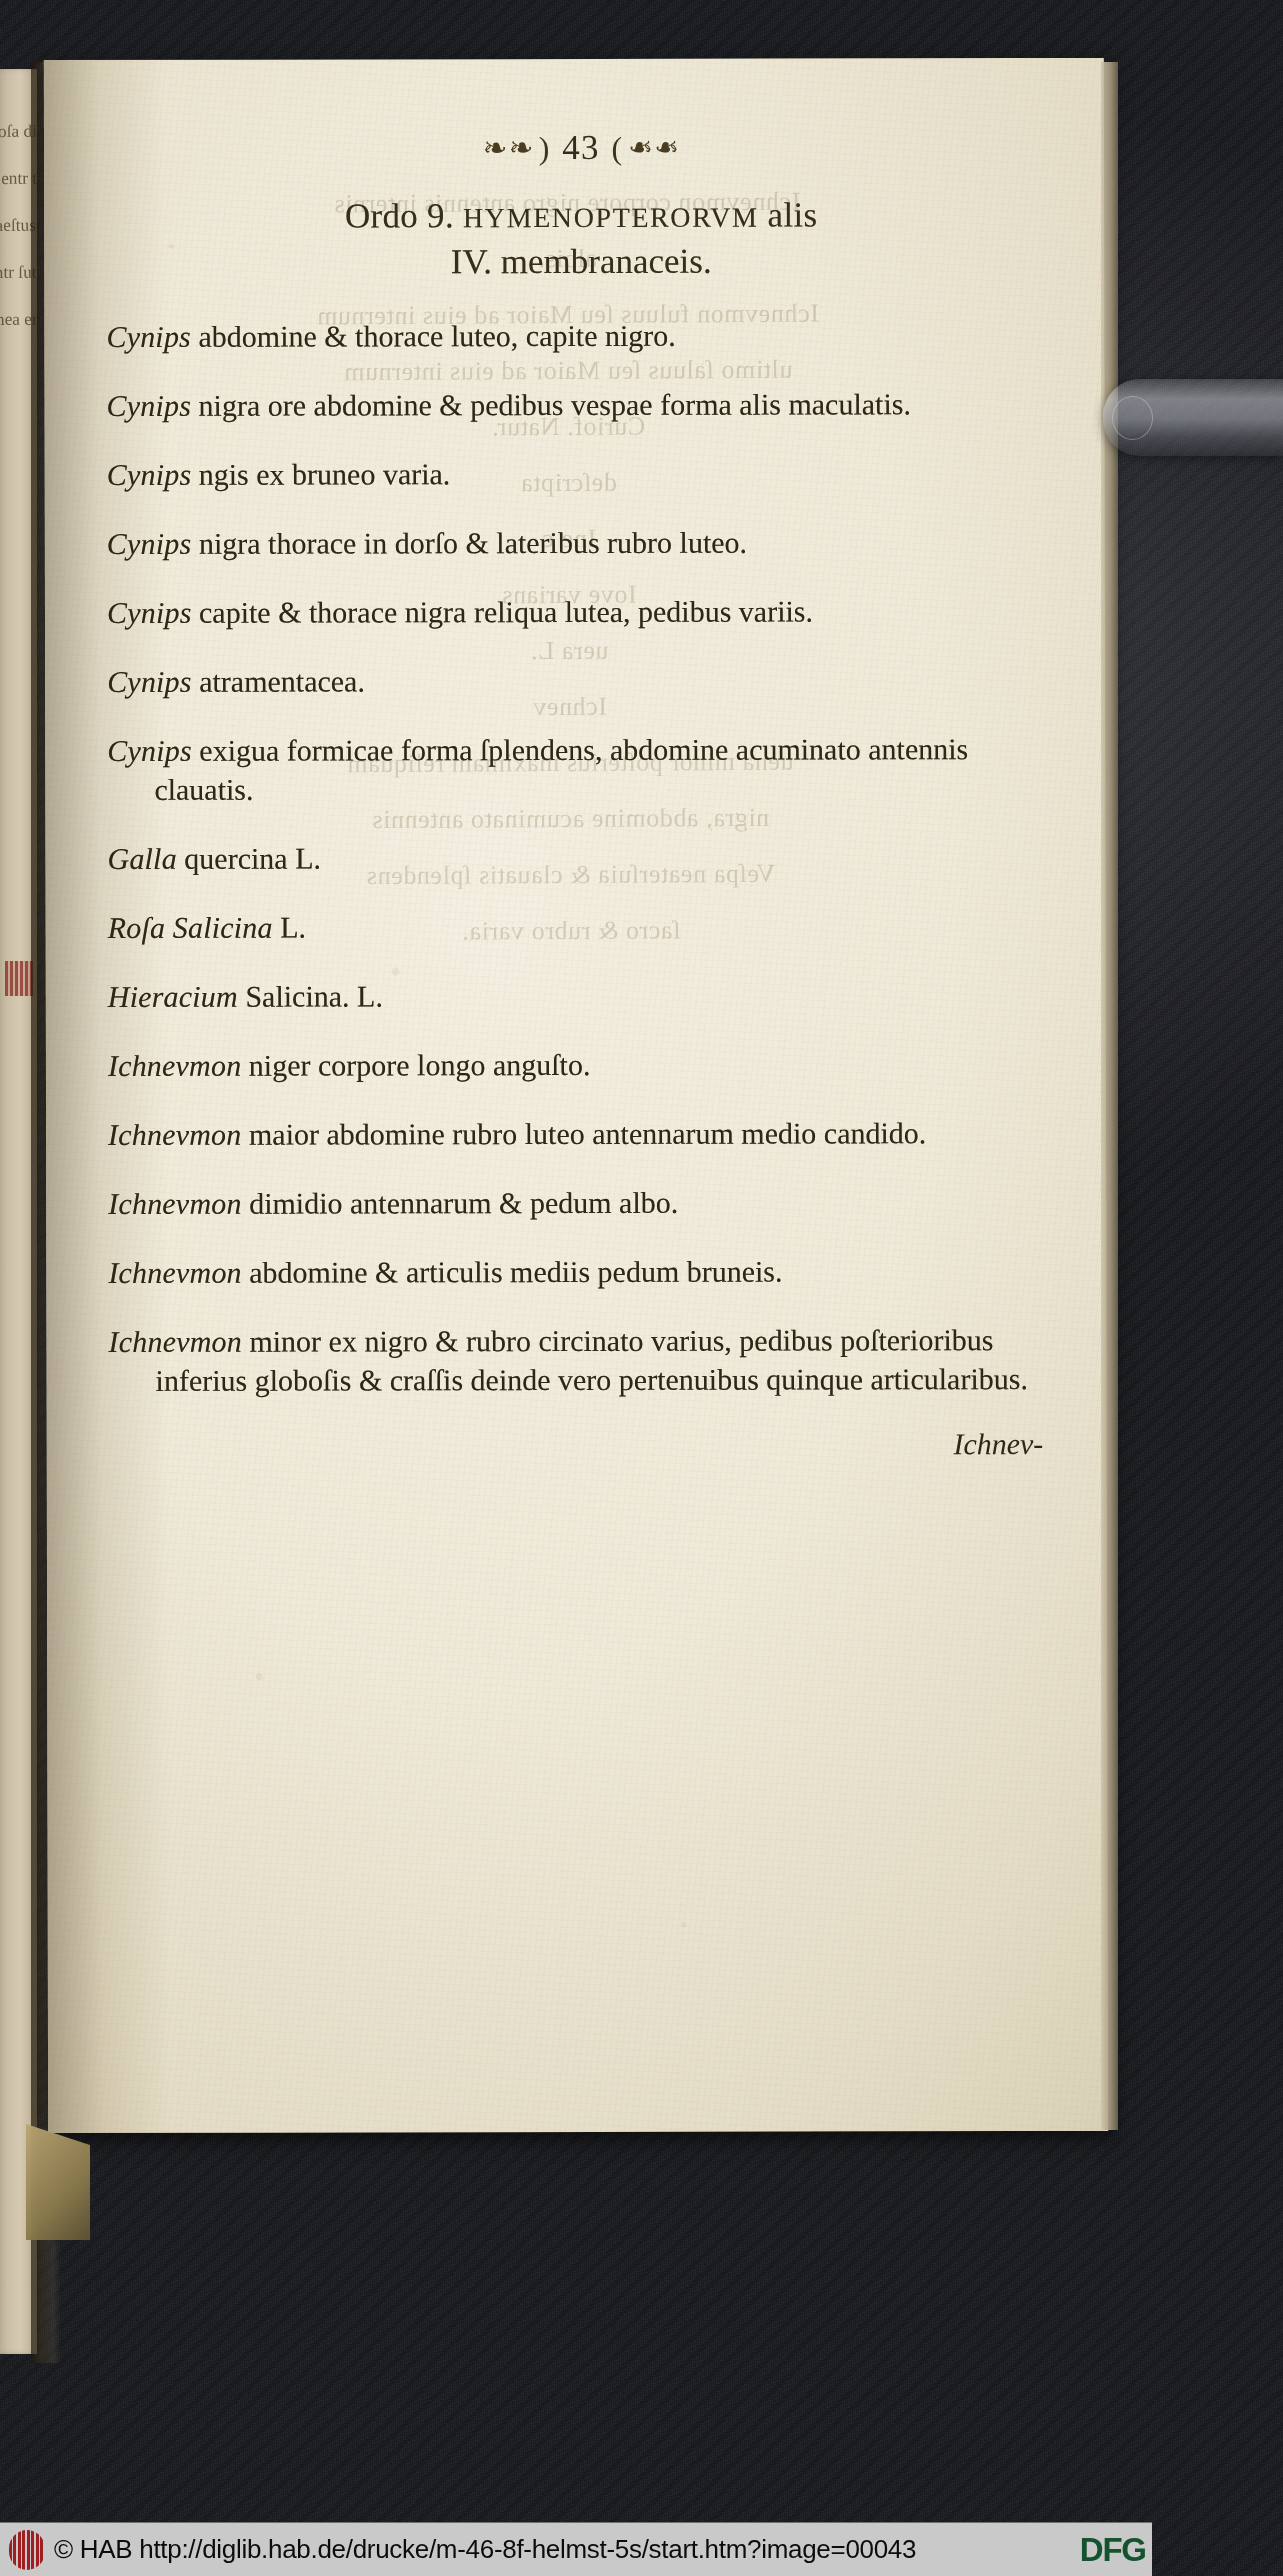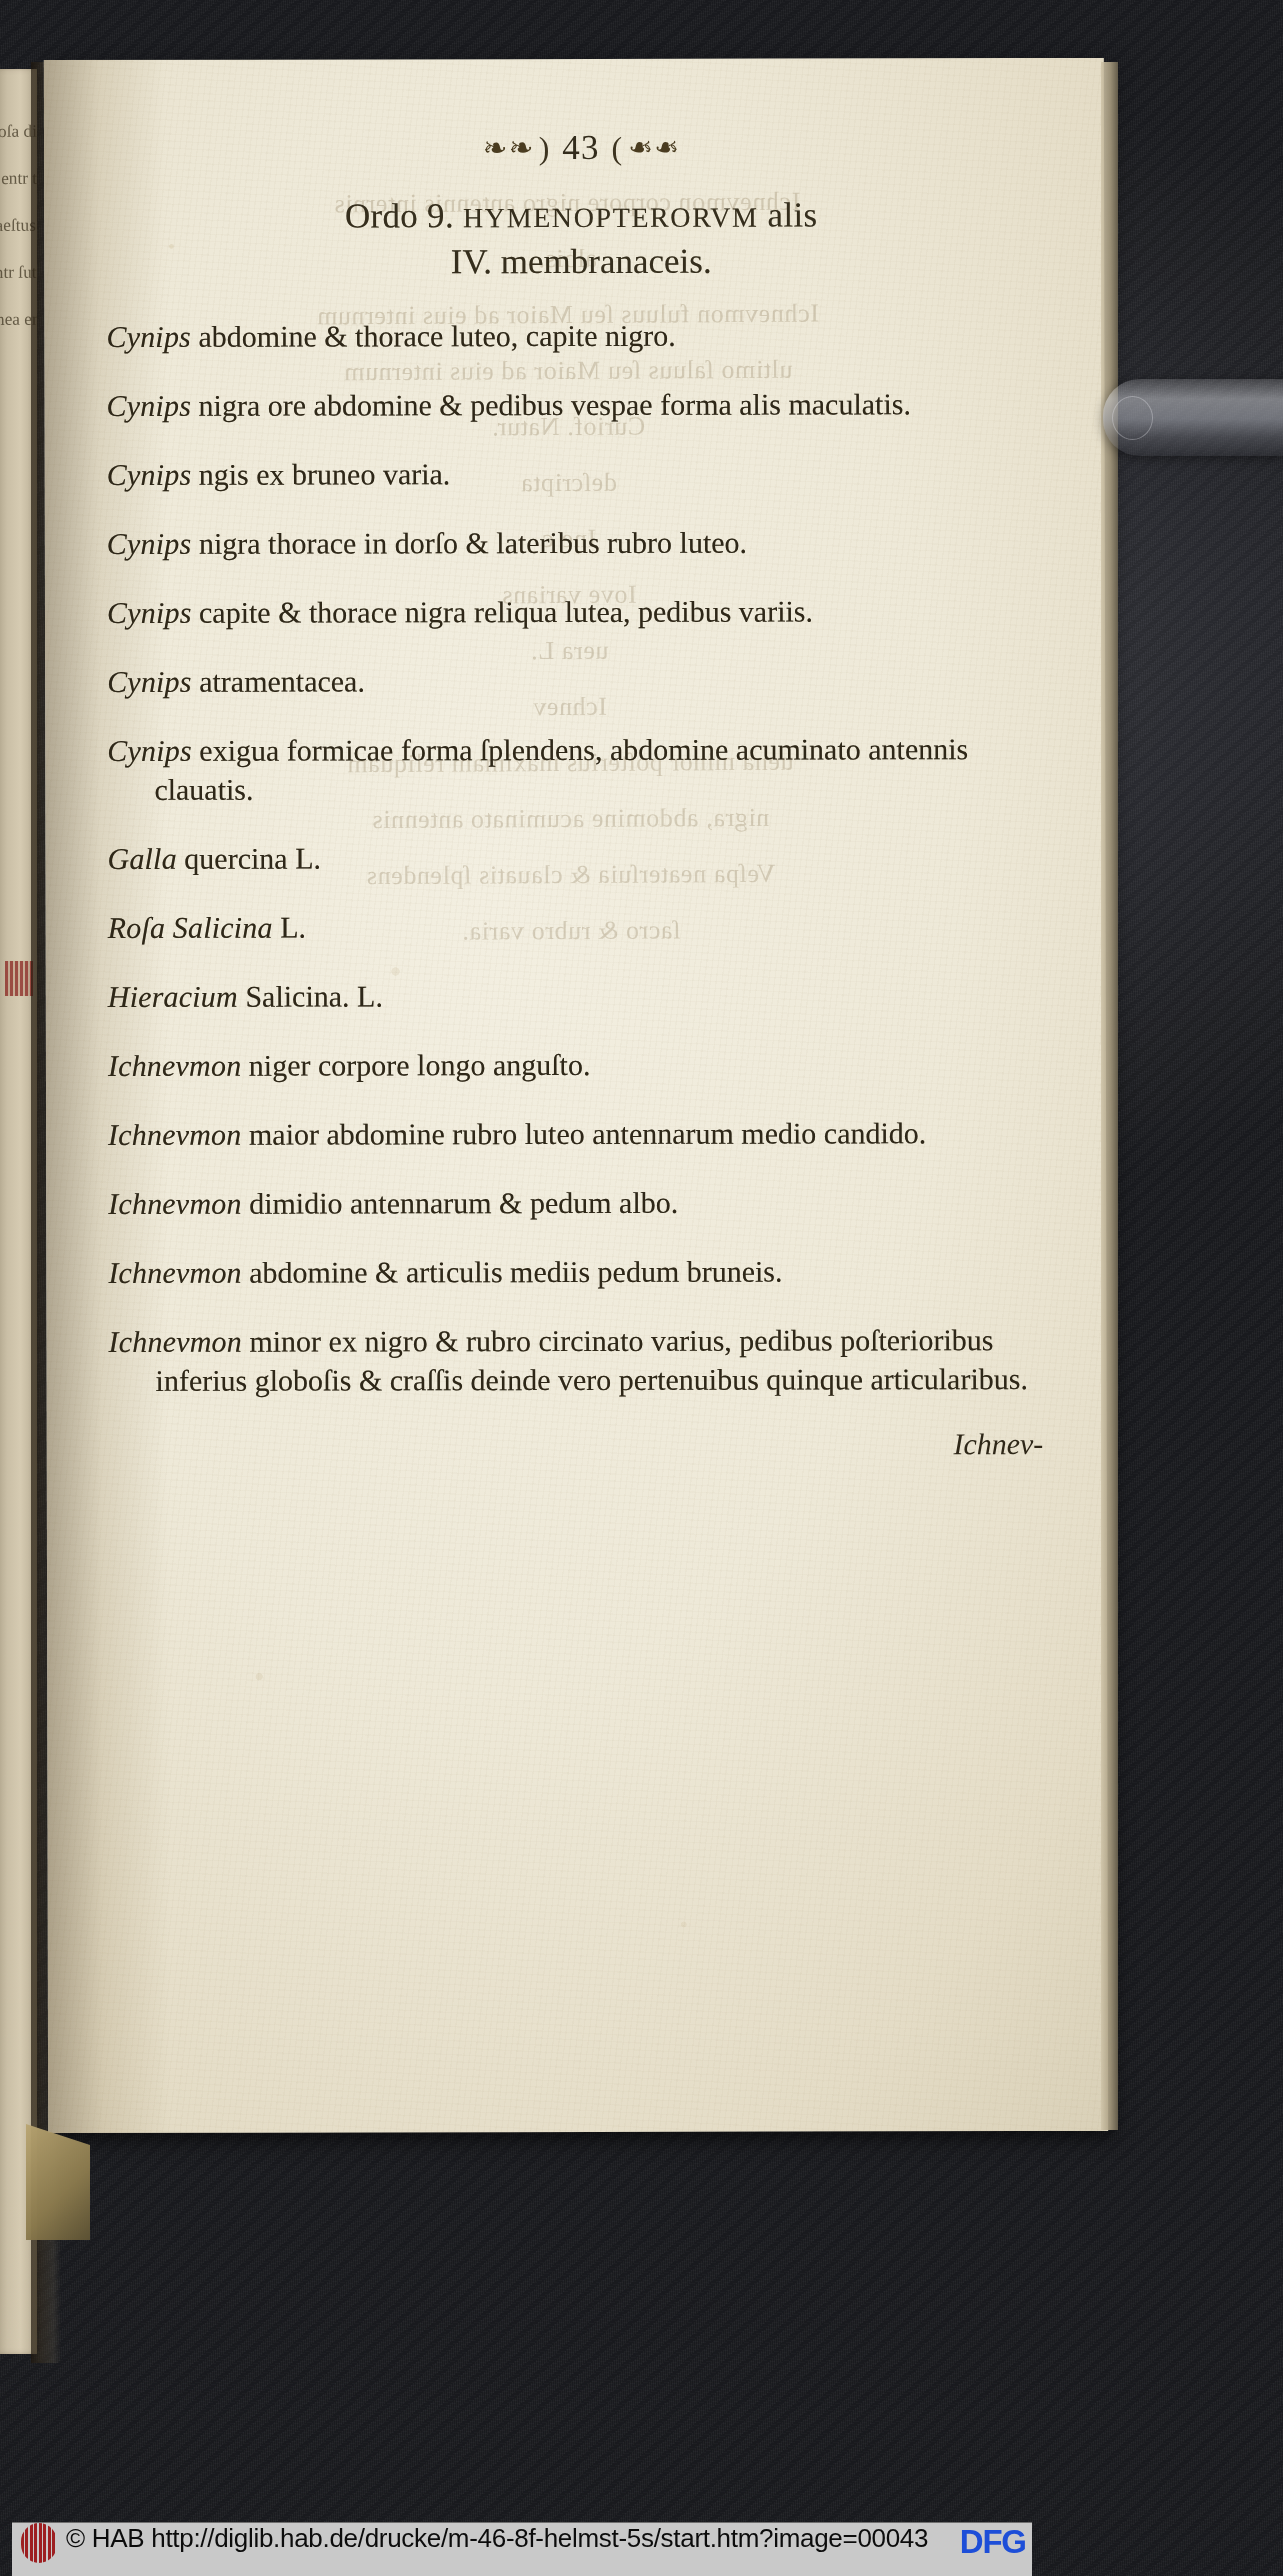--- a/index.html
+++ b/index.html
@@ -210,24 +210,24 @@
   #corner-tab {
     position: absolute; left: 26px; top: 2124px;
     width: 64px; height: 116px;
     background: linear-gradient(135deg, #b9a572 0%, #8d7c4e 60%, #5e5334 100%);
     clip-path: polygon(0 0, 100% 18%, 100% 100%, 0 100%);
     opacity: .95;
   }
 
   
   #footer {
-    position: absolute; left: 12px; bottom: 0;
-    width: 1020px; height: 54px;
+    position: absolute; left: 0; bottom: 0;
+    width: 1152px; height: 54px;
     background: #c9c9c9;
-    display: flex; 
+    display: flex; align-items: center;
     border-top: 1.3px solid #6f6f6f;
   }
   #hab-logo {
     width: 36px; height: 40px;
     margin-left: 9px; margin-right: 9px;
     flex: none;
     background: repeating-linear-gradient(90deg, #9d1f21 0 2.6px, #c9c9c9 2.6px 4.5px);
     border-radius: 50% / 46%;
   }
   #footer-text {
@@ -238,21 +238,21 @@
     letter-spacing: -0.3px;
     white-space: nowrap;
     overflow: hidden;
   }
   #dfg-logo {
     flex: none;
     font-family: "Liberation Sans", sans-serif;
     font-weight: bold;
     font-size: 33px;
     letter-spacing: -1.3px;
-    color: #1d4ed8;
+    color: #14532d;
     padding-right: 6.4px;
   }
 </style>
 </head>
 <body>
 
 <div id="scan-backdrop"></div>
 
 <div id="verso-strip">
   <div id="verso-text">tertia ngis ſilioſa dicla na nans is entr teo mine nans aeſtus lutea uar is entr ſutu mea eni</div>

